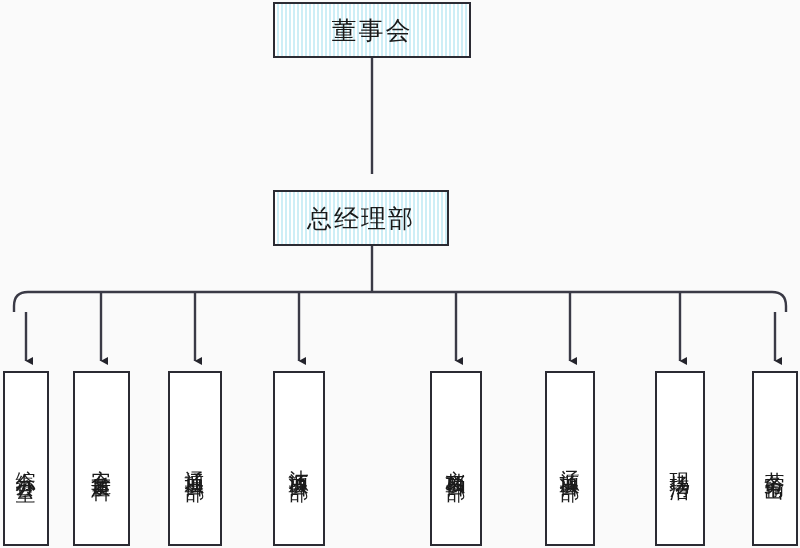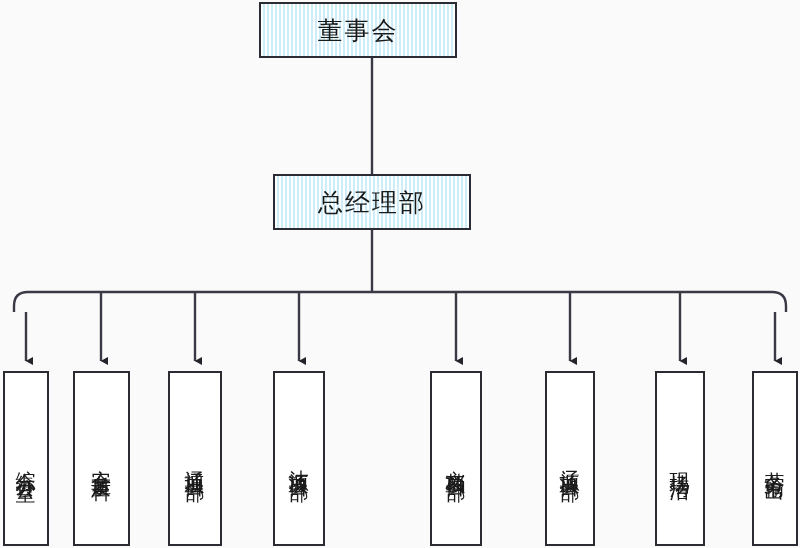--- a/index.html
+++ b/index.html
@@ -80,25 +80,25 @@
         <path d="M 101 292 L 101 361" marker-end="url(#arrowhead)"></path>
         <path d="M 195 292 L 195 361" marker-end="url(#arrowhead)"></path>
         <path d="M 299 292 L 299 361" marker-end="url(#arrowhead)"></path>
         <path d="M 456 292 L 456 361" marker-end="url(#arrowhead)"></path>
         <path d="M 570 292 L 570 361" marker-end="url(#arrowhead)"></path>
         <path d="M 680 292 L 680 361" marker-end="url(#arrowhead)"></path>
         <path d="M 775 312 L 775 361" marker-end="url(#arrowhead)"></path>
       </g>
   </svg>
 
-  <div class="node top" style="left: 259px; top: 2px; width: 198px; height: 56px;">
+  <div class="node top" style="left: 273px; top: 2px; width: 198px; height: 56px;">
     <span class="label">董事会</span>
   </div>
 
-  <div class="node top" style="left: 273px; top: 174px; width: 198px; height: 56px;">
+  <div class="node top" style="left: 273px; top: 190px; width: 176px; height: 56px;">
     <span class="label">总经理部</span>
   </div>
 
   <div id="leaf-container">
       <div class="node leaf" style="left: 3px; top: 371px; width: 46px; height: 175px;">
         <span class="label">综合办公室</span>
       </div>
       <div class="node leaf" style="left: 73px; top: 371px; width: 57px; height: 175px;">
         <span class="label">安全质量科</span>
       </div>

